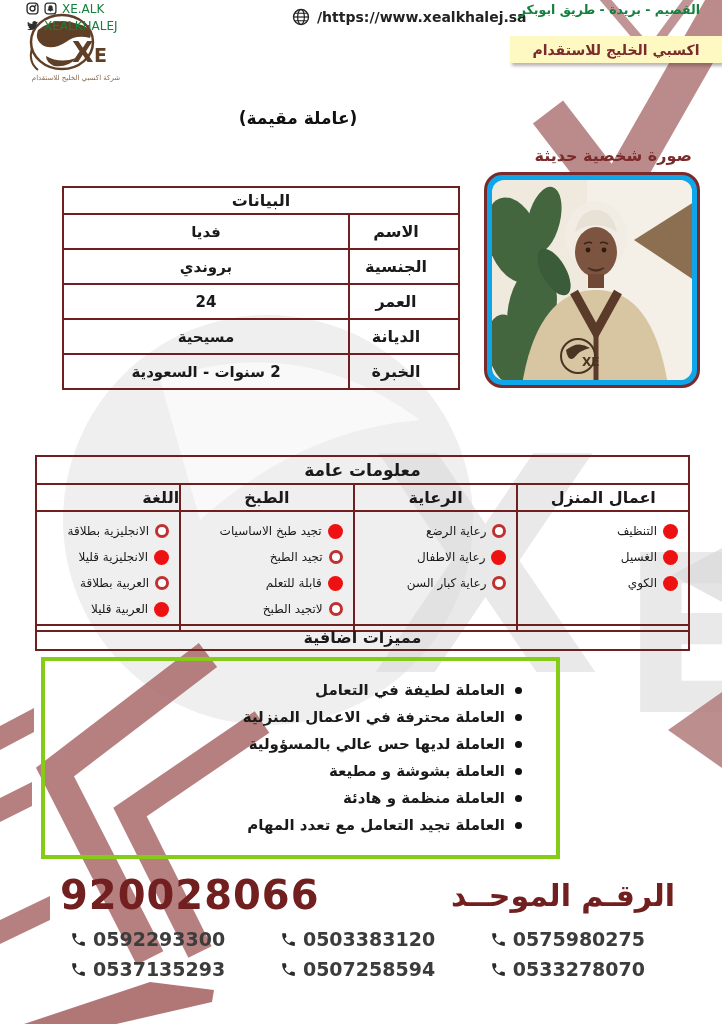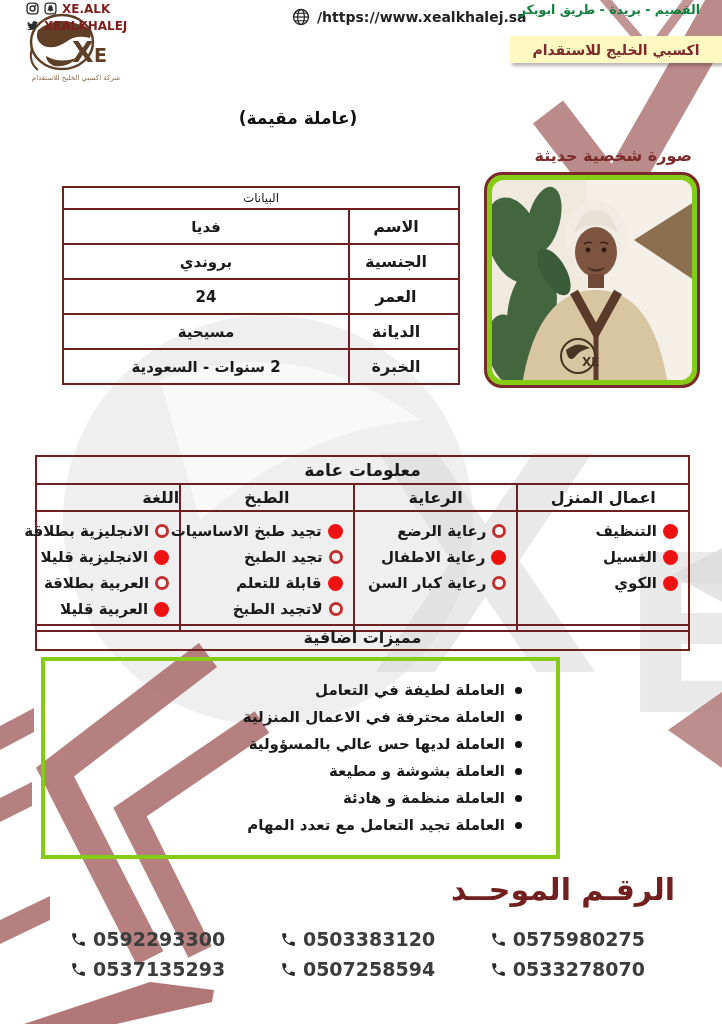--- a/index.html
+++ b/index.html
@@ -11,62 +11,62 @@
   
   #logo{left:16px;top:8px;width:120px;height:84px;z-index:2;}
   #ribbon{right:0;top:36px;width:212px;height:27px;background:#fef9c3;z-index:2;
           box-shadow:2px 3px 3px rgba(60,40,40,.35);display:flex;align-items:center;justify-content:center;}
   #ribbon span{color:#7b2b2b;font-weight:bold;font-size:14px;}
   #title{left:0;top:64px;width:722px;text-align:center;color:#7b2b2b;font-size:27px;font-weight:bold;z-index:2;}
   #subtitle{left:0;top:108px;width:596px;text-align:center;color:#111;font-size:17px;font-weight:bold;z-index:2;}
   #photo-label{right:30px;top:146px;color:#7b2b2b;font-size:16px;font-weight:bold;z-index:2;}
   
   #photo-frame{right:22px;top:172px;width:200px;height:200px;border:3px solid #7a2a2a;border-radius:18px;
-               background:#84cc16;padding:5px;z-index:2;}
+               background:#0ea5e9;padding:5px;z-index:2;}
   #photo-frame svg{width:100%;height:100%;border-radius:12px;display:block;}
   
   #bio{left:62px;top:186px;width:394px;z-index:2;direction:rtl;border:2px solid #6e1f1f;background:transparent;}
-  #bio-header{border-bottom:2px solid #6e1f1f;text-align:center;font-weight:normal;font-size:12px;padding:3px 8px;}
+  #bio-header{border-bottom:2px solid #6e1f1f;text-align:center;font-weight:bold;font-size:16px;padding:3px 8px;}
   .bio-row{display:flex;direction:rtl;border-bottom:2px solid #6e1f1f;}
   .bio-row:last-child{border-bottom:none;}
   .bio-label{width:92px;border-left:2px solid #6e1f1f;font-weight:bold;font-size:16px;
              padding:7px 16px 7px 0;text-align:center;}
   .bio-value{flex:1;font-weight:bold;font-size:15px;display:flex;align-items:center;justify-content:center;}
   
   #info{left:35px;top:455px;width:655px;z-index:2;direction:rtl;}
   #info-title{border:2px solid #6e1f1f;text-align:center;font-weight:bold;font-size:17px;padding:3px 0;background:transparent;}
   #info-heads,#info-body{display:flex;direction:rtl;}
   .info-head{border:2px solid #6e1f1f;border-top:none;text-align:center;font-weight:bold;font-size:16px;padding:3px 0;}
   .info-cell{border:2px solid #6e1f1f;border-top:none;padding:6px 10px 8px 4px;min-height:100px;}
   .info-head+.info-head,.info-cell+.info-cell{border-right:none;}
   .info-item{display:flex;direction:rtl;align-items:center;gap:6px;line-height:26px;justify-content:flex-start;}
   .dot{flex:0 0 auto;border-radius:50%;}
   .dot.filled{width:15px;height:15px;background:#ee1111;}
   .dot.outline{width:8px;height:8px;border:3px solid #c03030;background:#fff;}
-  .info-item .lbl{font-weight:bold;font-size:15px;white-space:nowrap;}
+  .info-item .lbl{font-weight:normal;font-size:12px;white-space:nowrap;}
   
   #feat-title{left:35px;top:624px;width:655px;border:2px solid #6e1f1f;text-align:center;font-weight:bold;
               font-size:16px;padding:2px 0;z-index:2;box-sizing:border-box;}
   #feat-box{left:41px;top:657px;width:519px;height:202px;border:4px solid #84cc16;z-index:2;box-sizing:border-box;
             direction:rtl;padding:16px 34px 0 10px;}
   .feat-item{display:flex;direction:rtl;align-items:center;gap:10px;line-height:27px;}
   .feat-item .b{width:7px;height:7px;border-radius:50%;background:#111;flex:0 0 auto;}
   .feat-item .t{font-weight:bold;font-size:15px;}
   
   #unified{left:60px;top:872px;width:615px;display:flex;direction:rtl;justify-content:space-between;
            align-items:center;z-index:2;}
   #unified-label{color:#71201f;font-weight:bold;font-size:30px;}
   #unified-number{color:#71201f;font-weight:bold;font-size:40px;letter-spacing:1px;}
   .phone-row{left:70px;width:575px;display:flex;direction:rtl;justify-content:space-between;z-index:2;}
   #phones1{top:928px;} #phones2{top:958px;}
   .phone{direction:ltr;display:flex;align-items:center;gap:6px;color:#3c3c3c;font-weight:bold;font-size:19px;}
   .phone svg{width:17px;height:17px;}
   
   #footer{left:0;top:985px;width:722px;height:39px;display:flex;align-items:center;z-index:2;}
-  #social{position:absolute;left:26px;top:0;font-size:12px;font-weight:bold;color:#7f1d1d;z-index:3;}
+  #social{position:absolute;left:26px;top:0;font-size:12px;font-weight:normal;color:#15803d;z-index:3;}
   #social .line{display:flex;align-items:center;gap:5px;height:17px;}
   #social svg{width:13px;height:13px;}
   #website{position:absolute;left:292px;top:8px;display:flex;align-items:center;gap:7px;
            font-size:14px;font-weight:bold;color:#222;}
   #website svg{width:18px;height:18px;}
   #address{position:absolute;right:22px;top:2px;text-align:center;direction:rtl;
            font-size:12.5px;font-weight:bold;color:#15803d;line-height:16px;}
 </style>
 </head>
 <body>
@@ -271,20 +271,21 @@
         <span class="t">العاملة منظمة و هادئة</span>
       </div>
       <div class="feat-item">
         <span class="b"></span>
         <span class="t">العاملة تجيد التعامل مع تعدد المهام</span>
       </div>
     </div>
 
   <div id="unified" class="abs">
     <span id="unified-label">الرقـم الموحــد</span>
+    <span id="unified-number">920028066</span>
   </div>
   <div id="phones1" class="abs phone-row">
       <span class="phone">
         <svg viewBox="0 0 24 24">
           <path fill="#2b2b2b" d="M6.62 10.79c1.44 2.83 3.76 5.14 6.59 6.59l2.2-2.2c.27-.27.67-.36 1.02-.24 1.12.37 2.33.57 3.57.57.55 0 1 .45 1 1V20c0 .55-.45 1-1 1-9.39 0-17-7.61-17-17 0-.55.45-1 1-1h3.5c.55 0 1 .45 1 1 0 1.25.2 2.45.57 3.57.11.35.03.74-.24 1.02l-2.21 2.2z"></path>
         </svg>
         <span>0575980275</span>
       </span>
       <span class="phone">
         <svg viewBox="0 0 24 24">

